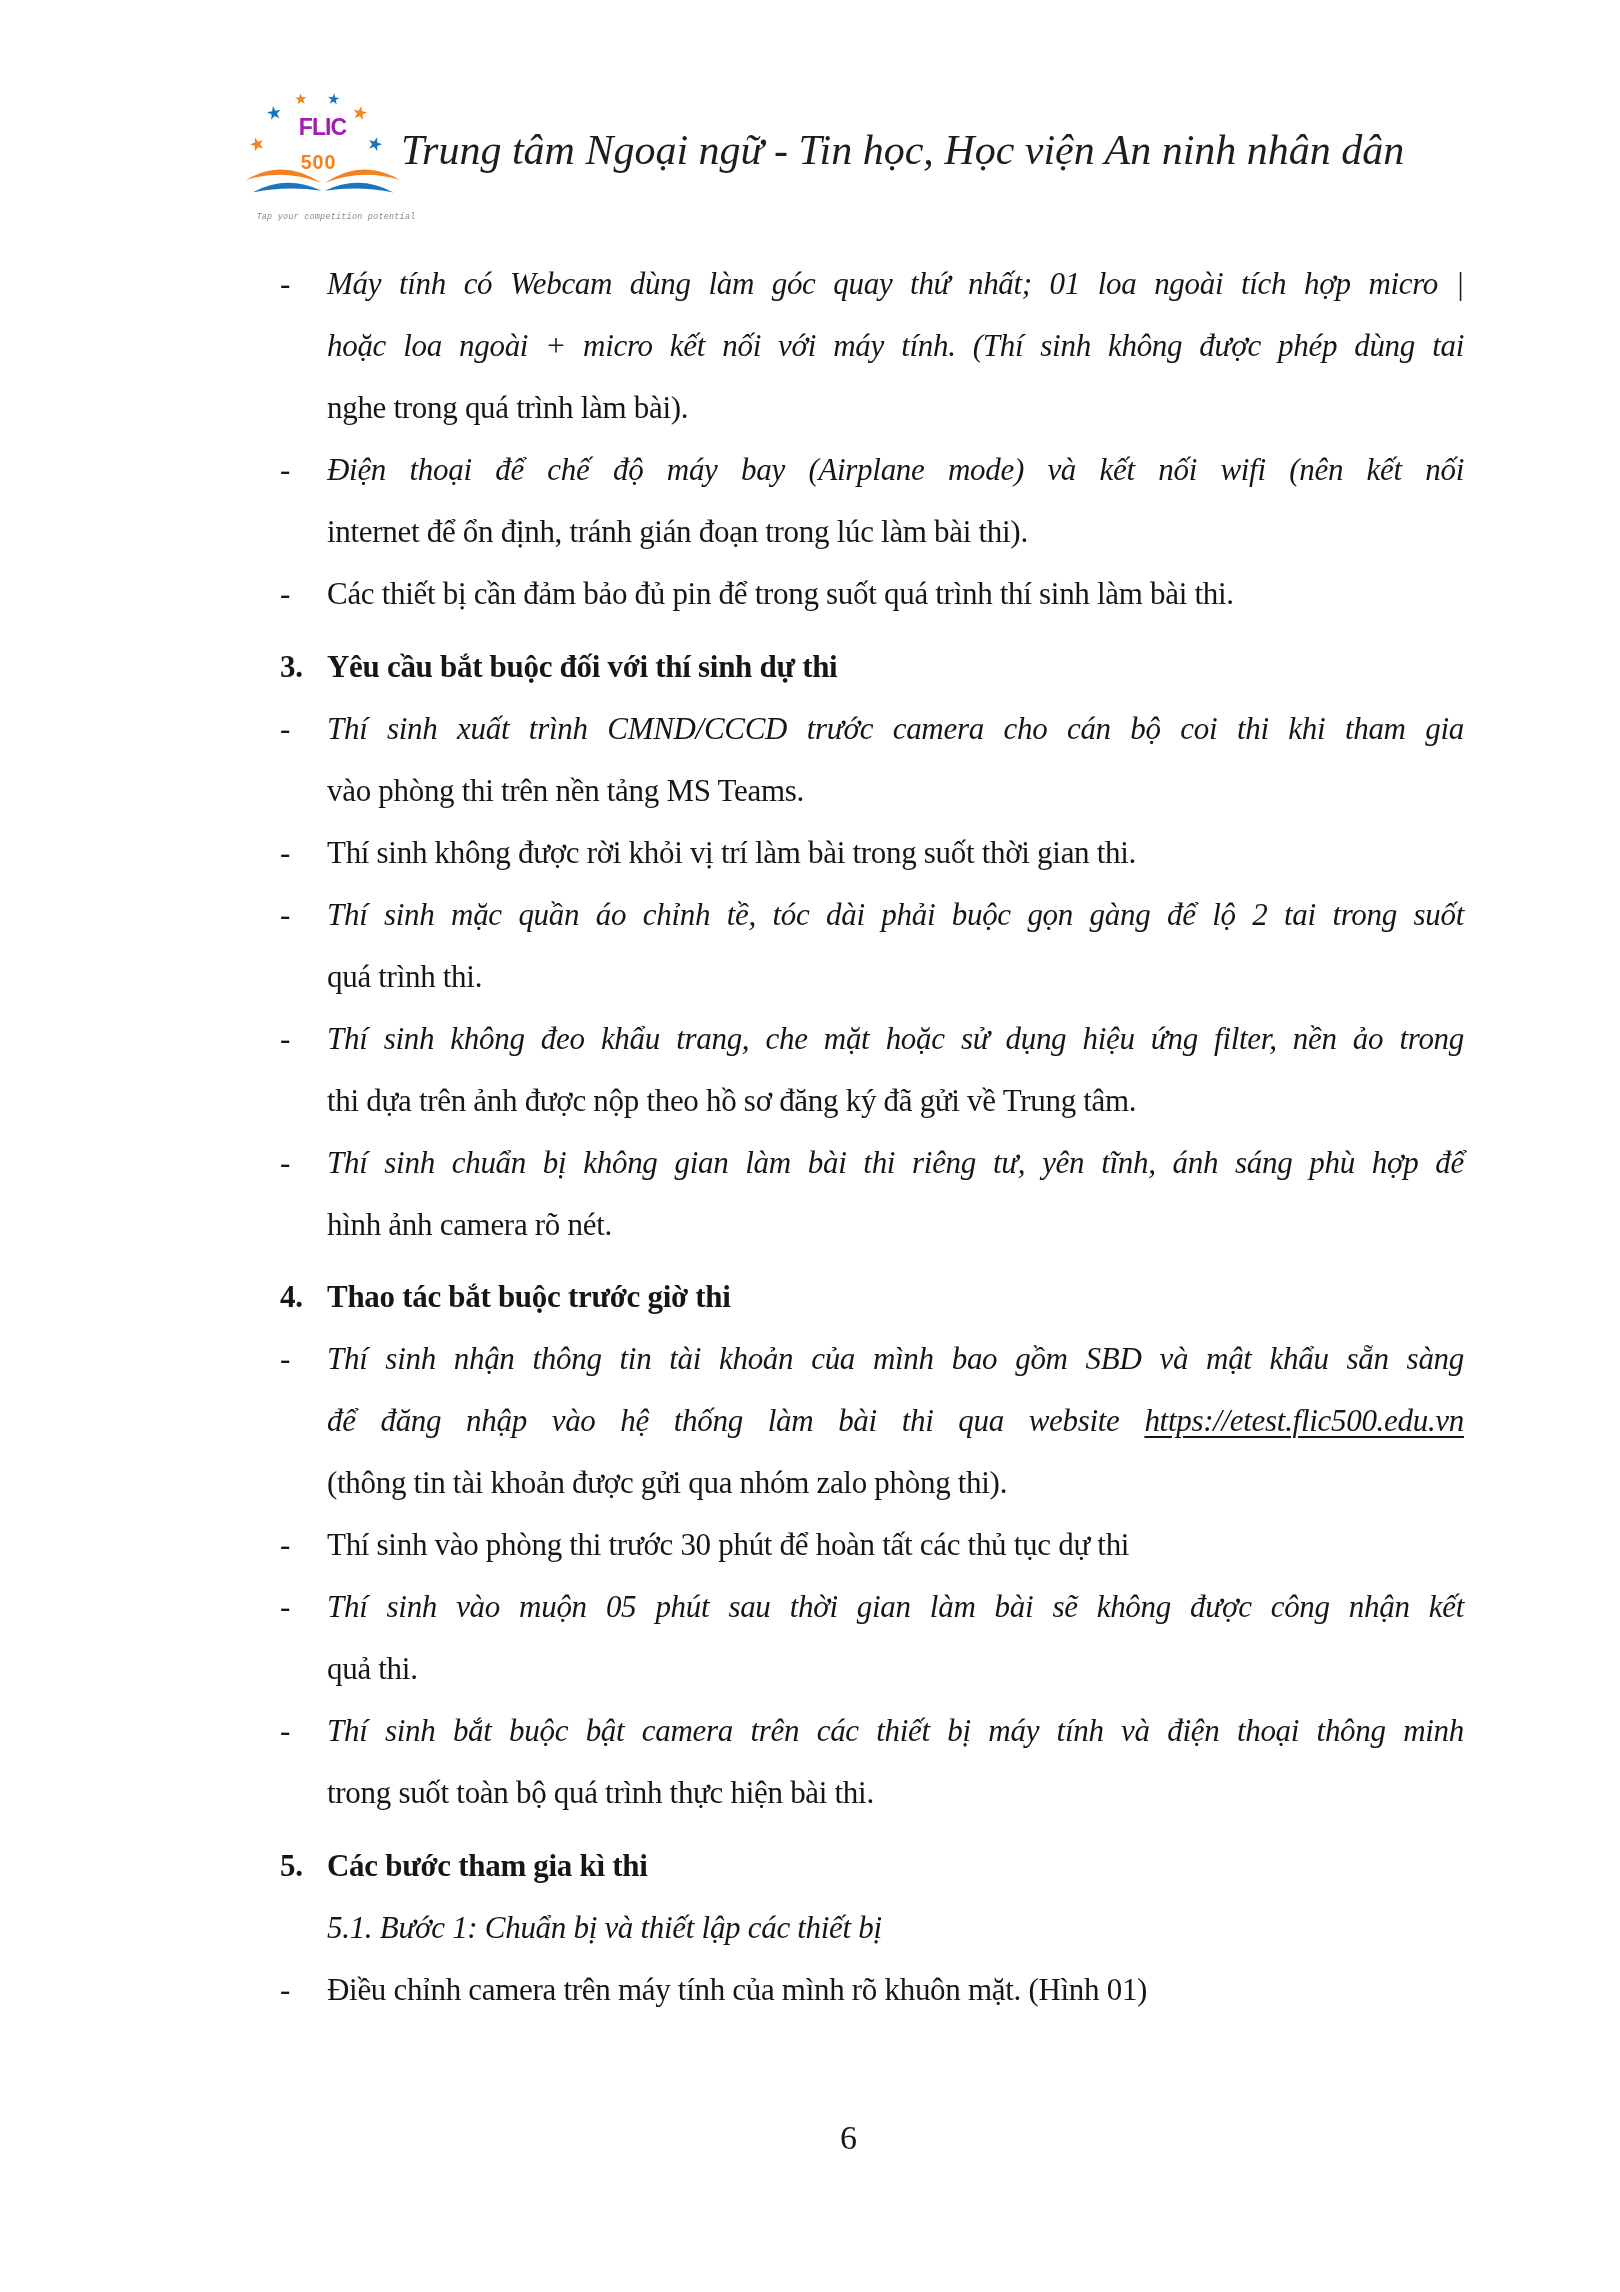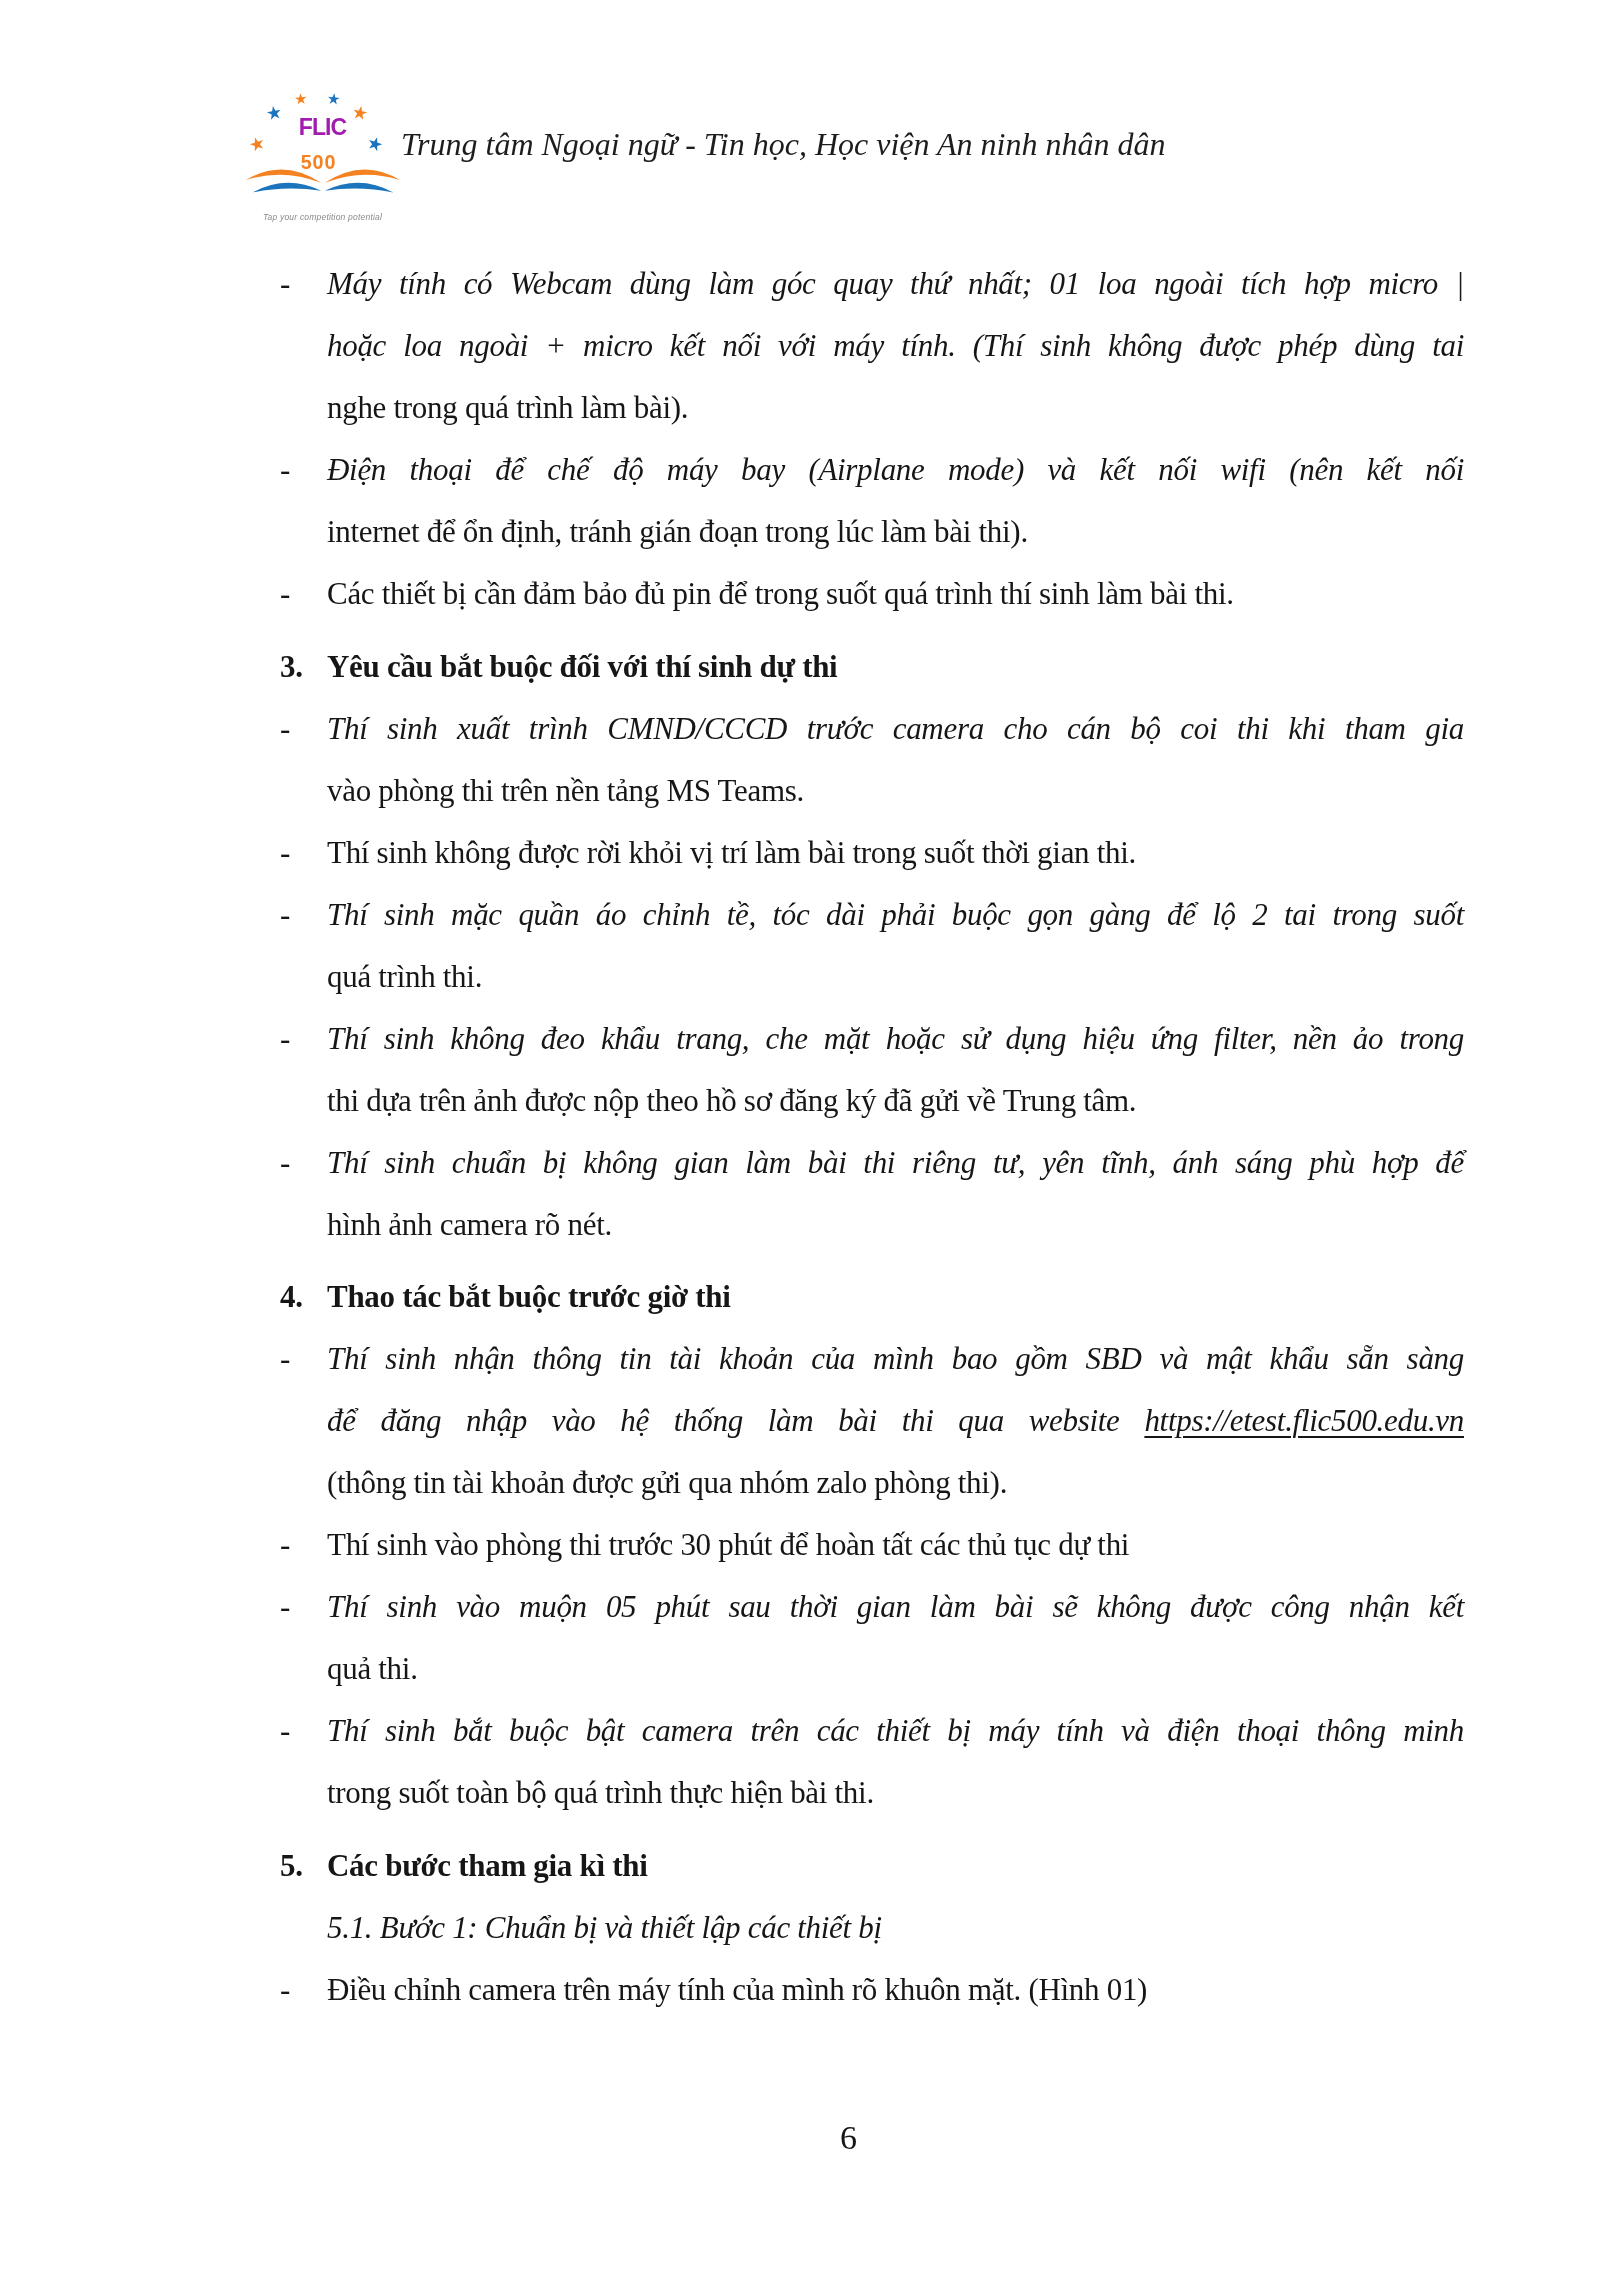--- a/index.html
+++ b/index.html
@@ -18,25 +18,25 @@
   .s4{left:85px;top:0.9px;font-size:15px;transform:rotate(6deg);}
   .s5{left:110px;top:14.3px;transform:rotate(10deg);}
   .s6{left:125px;top:45px;transform:rotate(18deg);}
   .logo-flic{position:absolute;left:0;right:0;top:24px;text-align:center;
              font-size:23px;font-weight:bold;letter-spacing:-0.9px;color:#a21caf;}
   .logo-500{position:absolute;left:0;right:8px;top:61px;text-align:center;
             font-size:19.7px;font-weight:bold;letter-spacing:0.9px;color:#F58220;}
   .logo-book{position:absolute;left:1.8px;top:75px;width:158px;height:41px;}
   .wing-orange{fill:#F58220;}
   .wing-blue{fill:#1C75BC;}
-  .logo-tagline{position:absolute;left:-12.5px;right:-12.5px;top:122px;text-align:center;
-                font-size:8.5px;font-style:italic;color:#8a8a8a;letter-spacing:0.2px;}
+  .logo-tagline{position:absolute;left:-12.5px;right:-12.5px;top:122px;text-align:right;
+                font-size:8.5px;font-style:italic;color:#8a8a8a;letter-spacing:0.2px;font-family:Liberation Mono, monospace;}
 
   
-  .doc-title{position:absolute;left:401px;top:126px;font-size:32px;font-style:italic;
+  .doc-title{position:absolute;left:401px;top:126px;font-size:42px;font-style:italic;
              white-space:nowrap;color:#1d1d1d;}
 
   
   .body-text{position:absolute;left:280px;top:253px;width:1184px;
              font-size:31px;letter-spacing:-0.3px;}
   .para{position:relative;padding-left:47px;}
   .marker{position:absolute;left:0;top:0;line-height:62px;}
   .line{line-height:62px;white-space:nowrap;}
   .line.just{text-align:justify;text-align-last:justify;font-style:italic;}
   .heading{font-weight:bold;margin-top:10.7px;}

